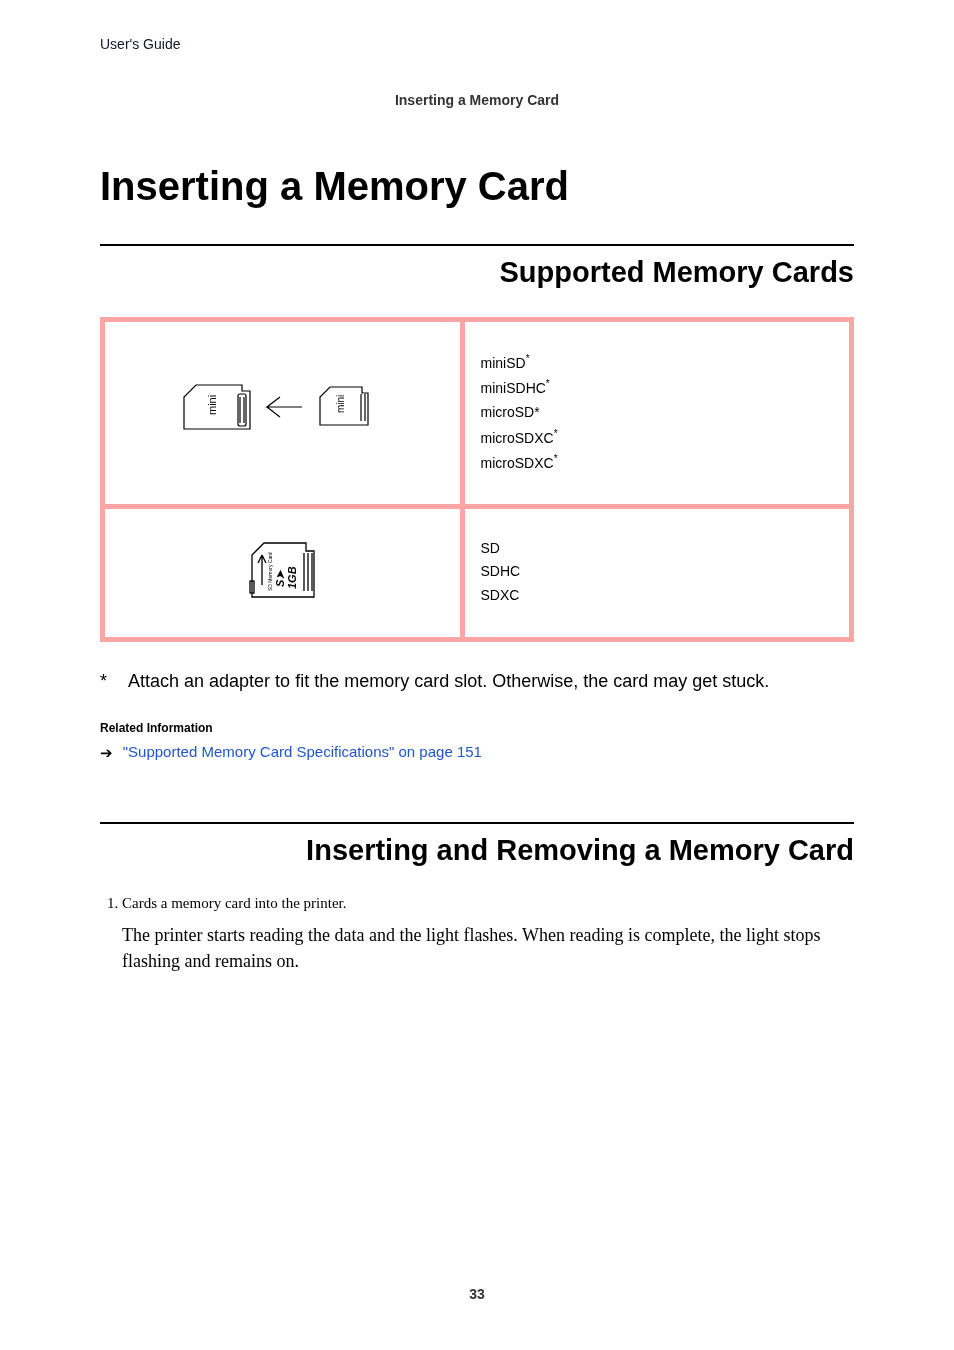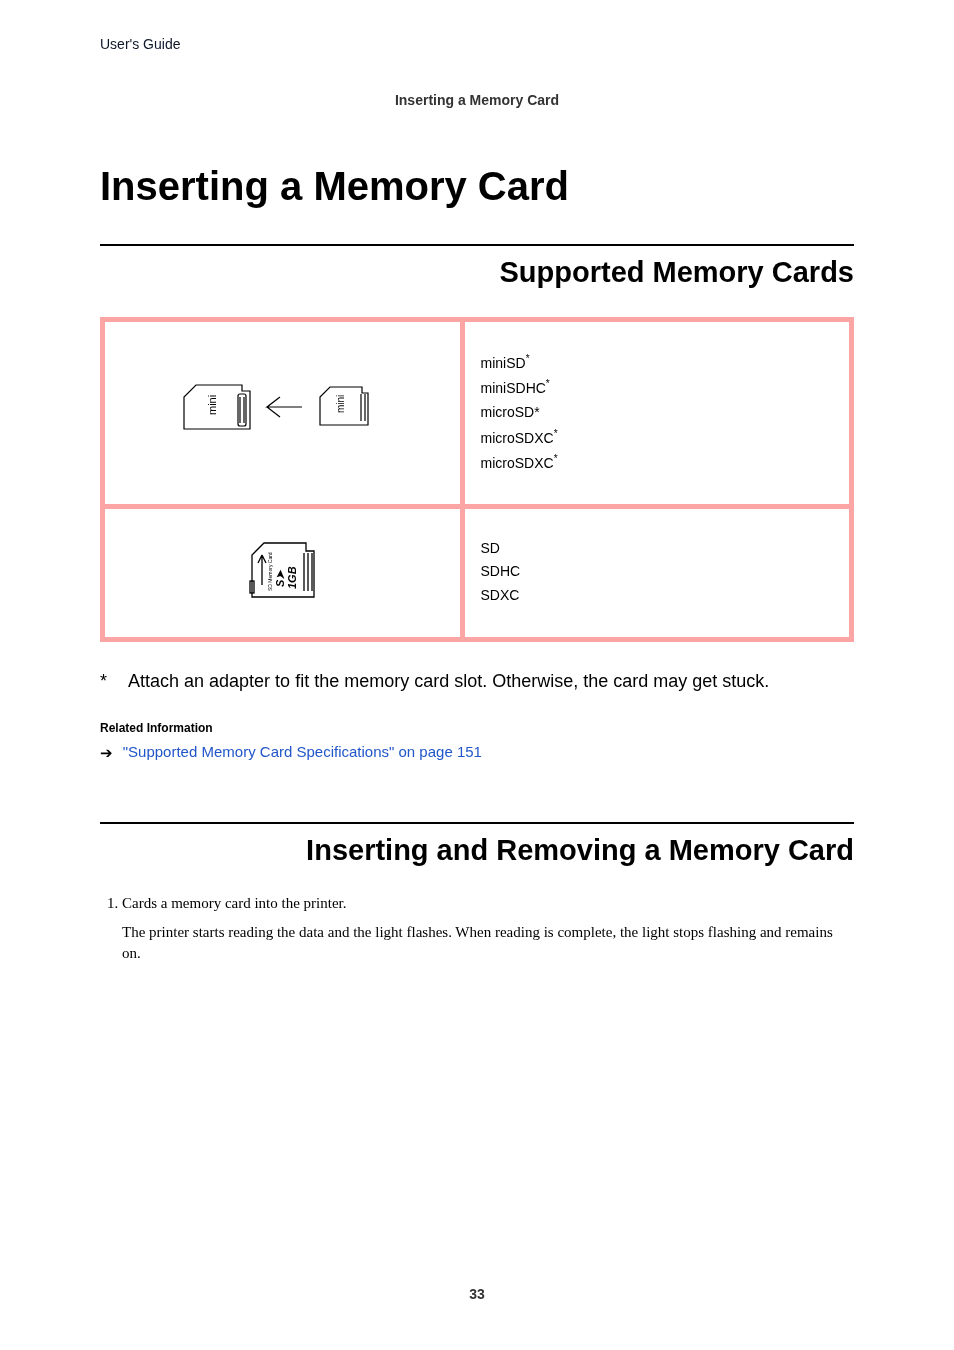--- a/index.html
+++ b/index.html
@@ -97,21 +97,21 @@
     padding-left: 22px;
     margin-top: 18px;
     font-family: Georgia, 'Times New Roman', serif;
     font-size: 15px;
   }
   ol.step-list > li {
     margin-bottom: 10px;
   }
   .step-body {
     margin-top: 10px;
-    font-size: 15px;
+    font-size: 18px;
     line-height: 1.45;
   }
   .page-num {
     position: absolute;
     bottom: 48px;
     width: 100%;
     text-align: center;
     font-weight: bold;
     font-size: 14px;
     color: #333;

